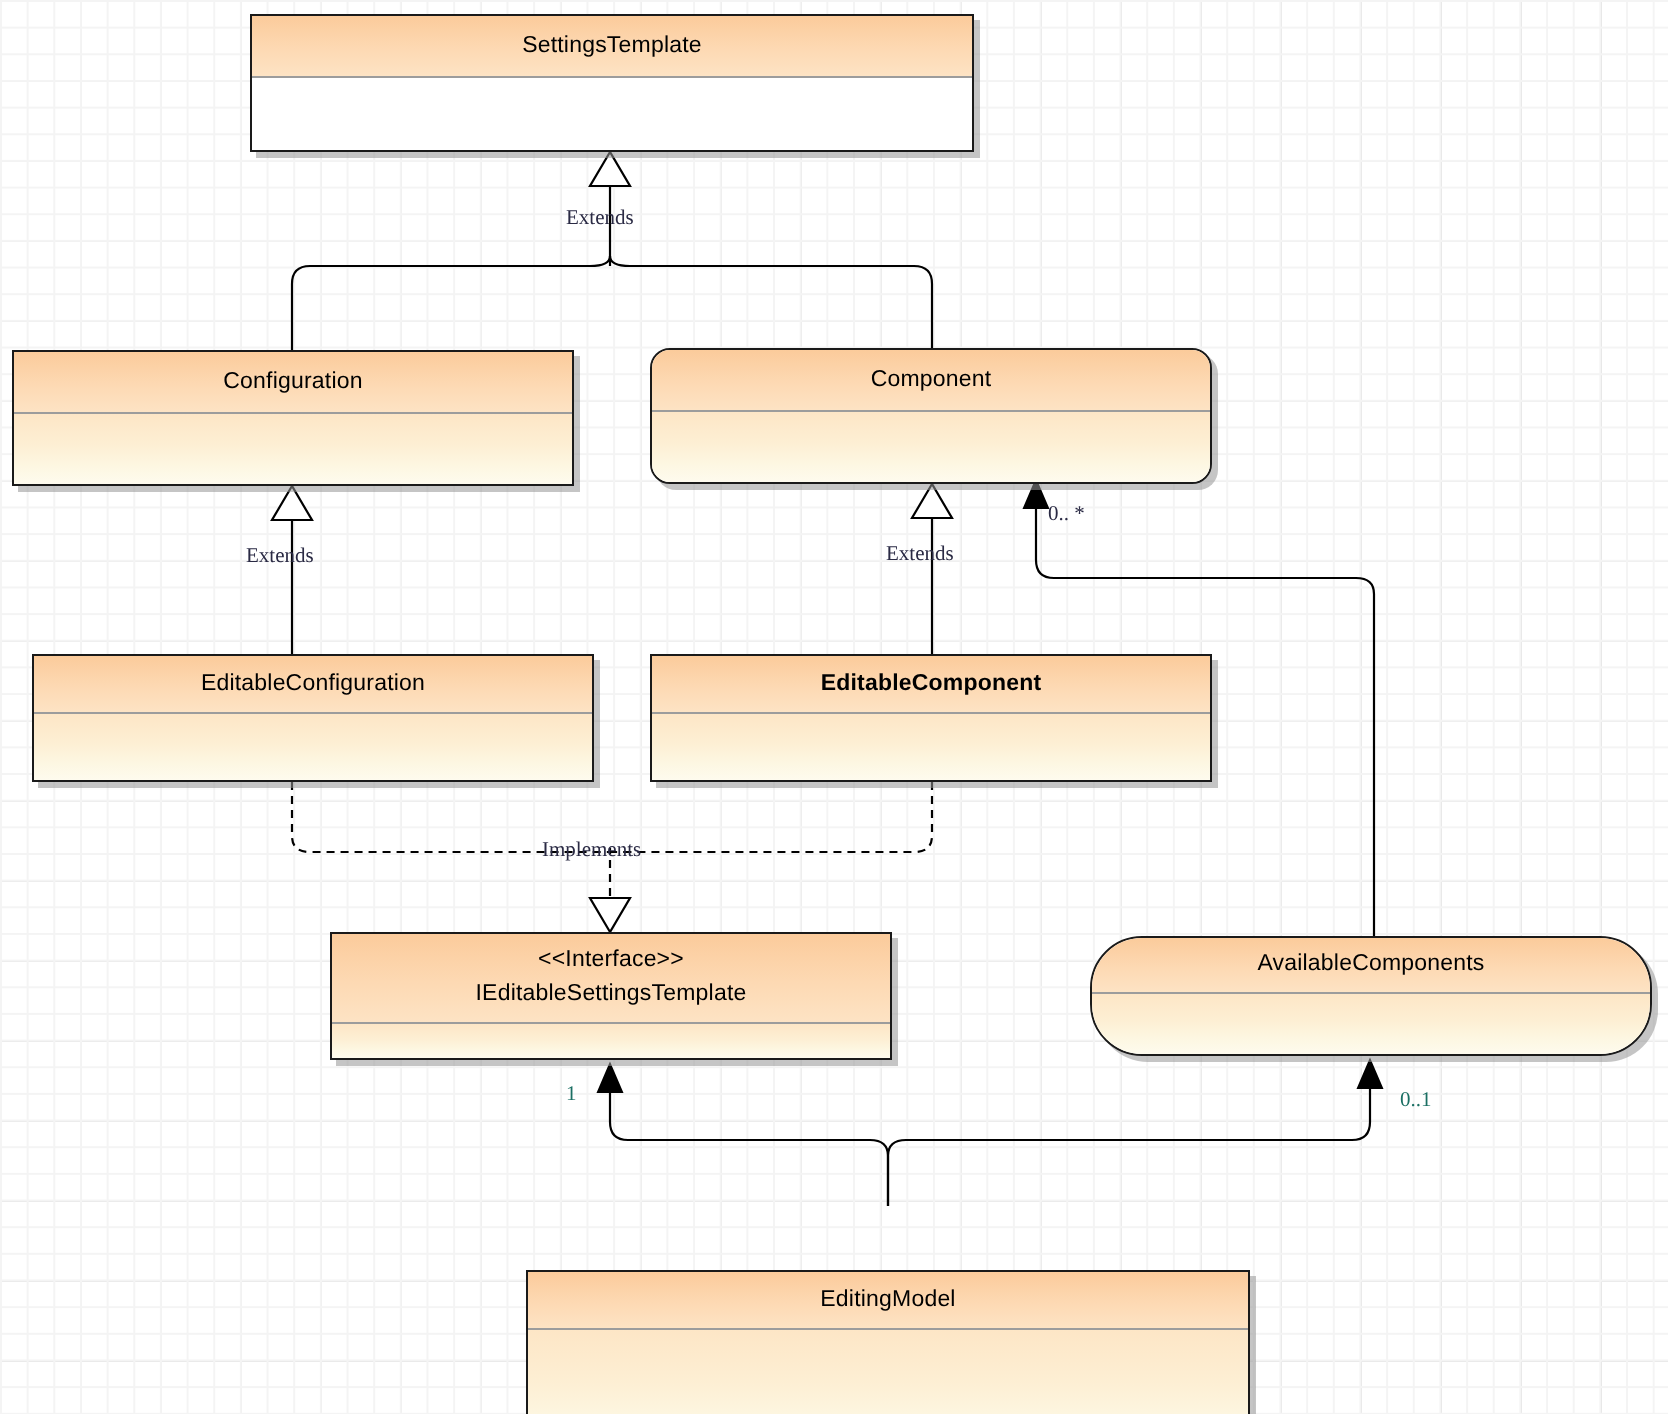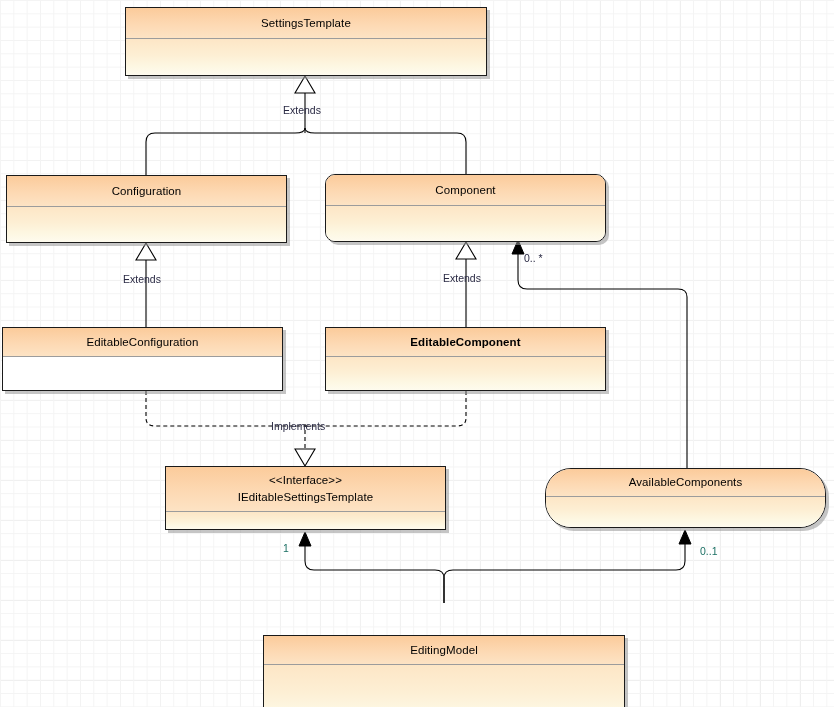--- a/index.html
+++ b/index.html
@@ -87,21 +87,21 @@
   }
   .arrow-solid {
     fill: #000000;
     stroke: #000000;
     stroke-width: 1;
   }
 
   
   .edge-label {
     position: absolute;
-    font-family: Liberation Sans, sans-serif;
+    font-family: Liberation Serif, serif;
     font-size: 10.5px;
     color: #2a2a44;
     white-space: nowrap;
     background: transparent;
     line-height: 12px;
   }
   .edge-label.mult { color: #1b6f63; }
   .edge-label.mult-star { color: #2a2a44; }
 </style>
 </head>
@@ -145,42 +145,42 @@
       <path class="edge" d="M 315 570 L 314 570 Q 305 570 305 561 L 305 544"></path>
       <polygon class="arrow-solid" points="305,532 299,546 311,546"></polygon>
     </g>
 
     <g>
       <path class="edge" d="M 444 603 L 444 578 Q 444 570 453 570 L 676 570 Q 685 570 685 561 L 685 542"></path>
       <polygon class="arrow-solid" points="685,530 679,544 691,544"></polygon>
     </g>
   </svg>
 
-  <div class="uml-box" style="left:125px; top:7px; width:362px; height:69px; display:flex; flex-direction:column;">
+  <div class="uml-box" style="left:125px; top:7px; width:362px; height:69px; display:flex; flex-direction:row;">
     <div class="uml-head" style="height:31px;">
       <span>SettingsTemplate</span>
     </div>
     <div class="uml-body"></div>
   </div>
 
   <div class="uml-box" style="left:6px; top:175px; width:281px; height:68px; display:flex; flex-direction:column;">
     <div class="uml-head" style="height:31px;">
       <span>Configuration</span>
     </div>
     <div class="uml-body"></div>
   </div>
 
   <div class="uml-box" style="left:325px; top:174px; width:281px; height:68px; display:flex; flex-direction:column;border-radius:10px;">
     <div class="uml-head" style="height:31px;">
       <span>Component</span>
     </div>
     <div class="uml-body"></div>
   </div>
 
-  <div class="uml-box" style="left:2px; top:327px; width:281px; height:64px; display:flex; flex-direction:row;">
+  <div class="uml-box" style="left:16px; top:327px; width:281px; height:64px; display:flex; flex-direction:column;">
     <div class="uml-head" style="height:29px;">
       <span>EditableConfiguration</span>
     </div>
     <div class="uml-body"></div>
   </div>
 
   <div class="uml-box" style="left:325px; top:327px; width:281px; height:64px; display:flex; flex-direction:column;font-weight:bold;">
     <div class="uml-head" style="height:29px;">
       <span>EditableComponent</span>
     </div>

